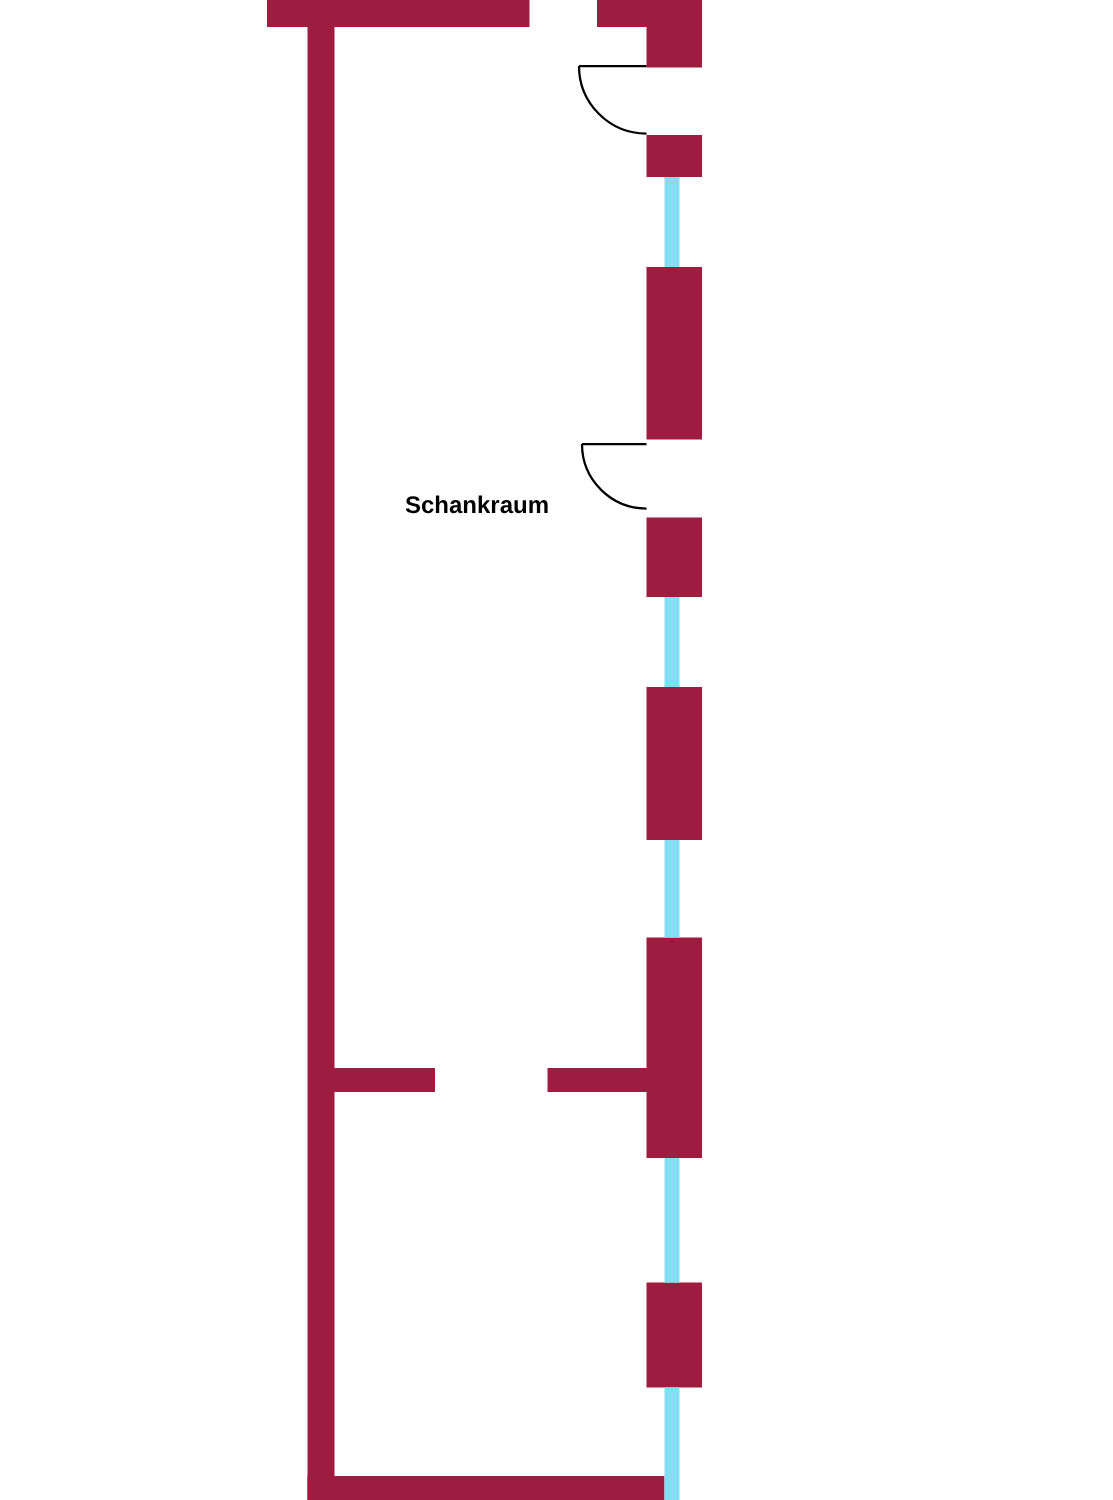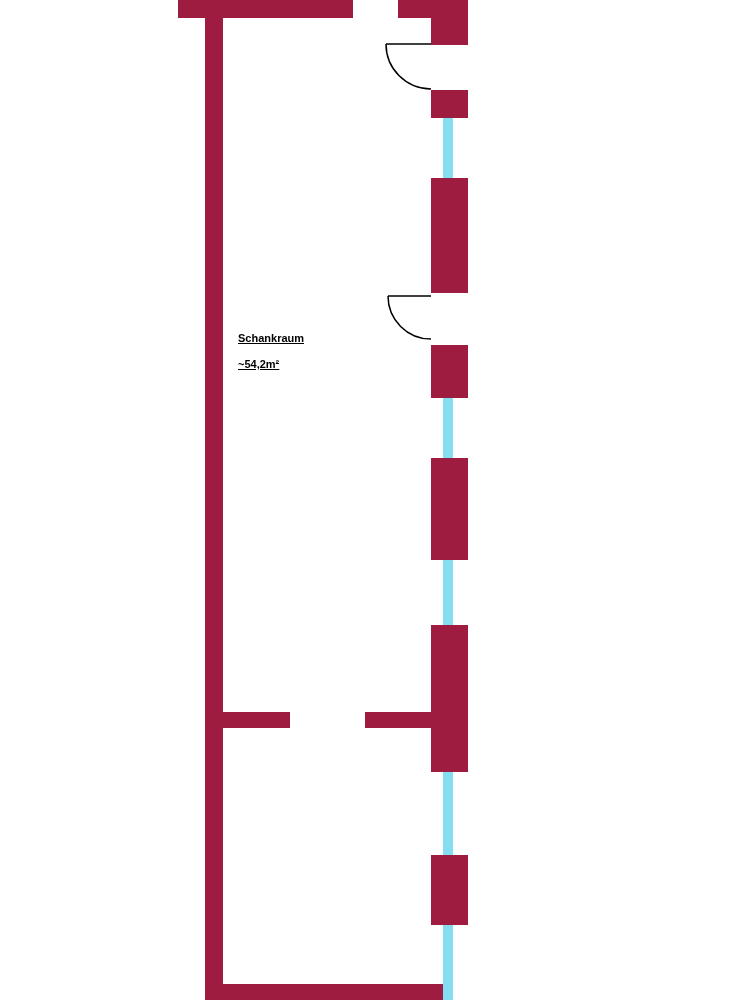--- a/index.html
+++ b/index.html
@@ -12,25 +12,25 @@
     background: var(--background, #ffffff);
     overflow: hidden;
     font-family: "Liberation Sans", sans-serif;
   }
   .wall { position: absolute; background: var(--wall, #9d1c3f); }
   .window { position: absolute; background: var(--window, #84def2); }
   .door { position: absolute; overflow: visible; }
   .door path { fill: none; stroke: var(--door, #000000); stroke-width: 1.5; }
   .room-label {
     position: absolute;
+    text-align: center;
     color: #000000;
     font-weight: 700;
-    font-size: 11px;
+    font-size: 16px;
     line-height: 26px;
-    text-decoration: underline;
   }
 </style>
 </head>
 <body>
 
 <div class="canvas">
 
   <div class="wall" style="left:178px; top:0; width:175px; height:18px;"></div>
   <div class="wall" style="left:398px; top:0; width:70px; height:18px;"></div>
   <div class="wall" style="left:205px; top:0; width:18px; height:1000px;"></div>
@@ -57,16 +57,15 @@
     <path d="M2 3 H47"></path>
     <path d="M2 3 A45 45 0 0 0 47 48"></path>
   </svg>
   <svg class="door" style="left:386px; top:293px;" width="48" height="48" viewBox="0 0 48 48">
     <path d="M2 3 H45"></path>
     <path d="M2 3 A43 43 0 0 0 45 46"></path>
   </svg>
 
   <div class="room-label" style="left:238px; top:325px; width:160px;">
     <div>Schankraum</div>
-    <div>~54,2m²</div>
   </div>
 
 </div>
 
 </body></html>

